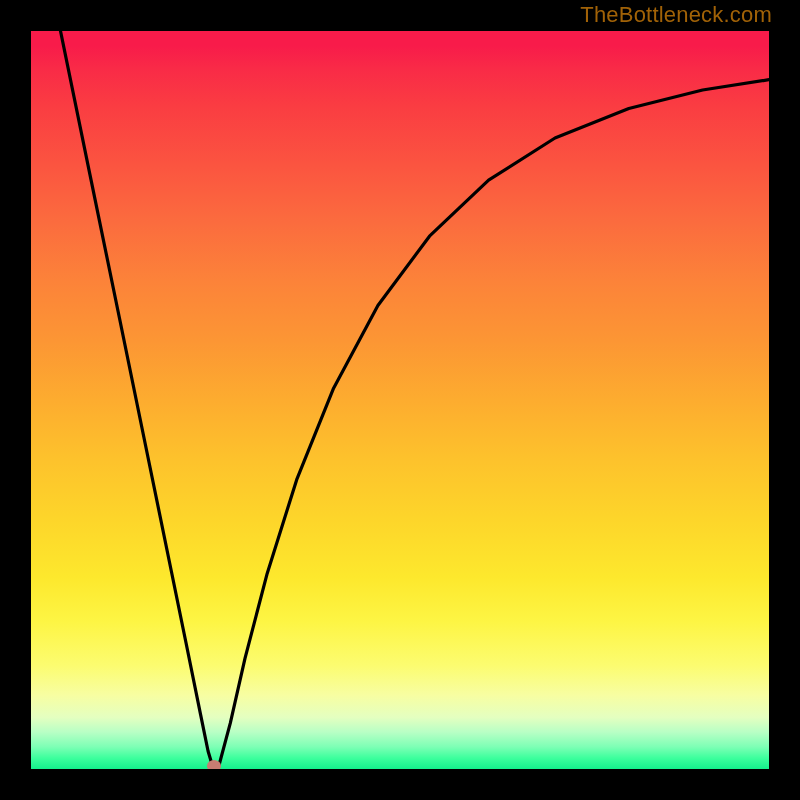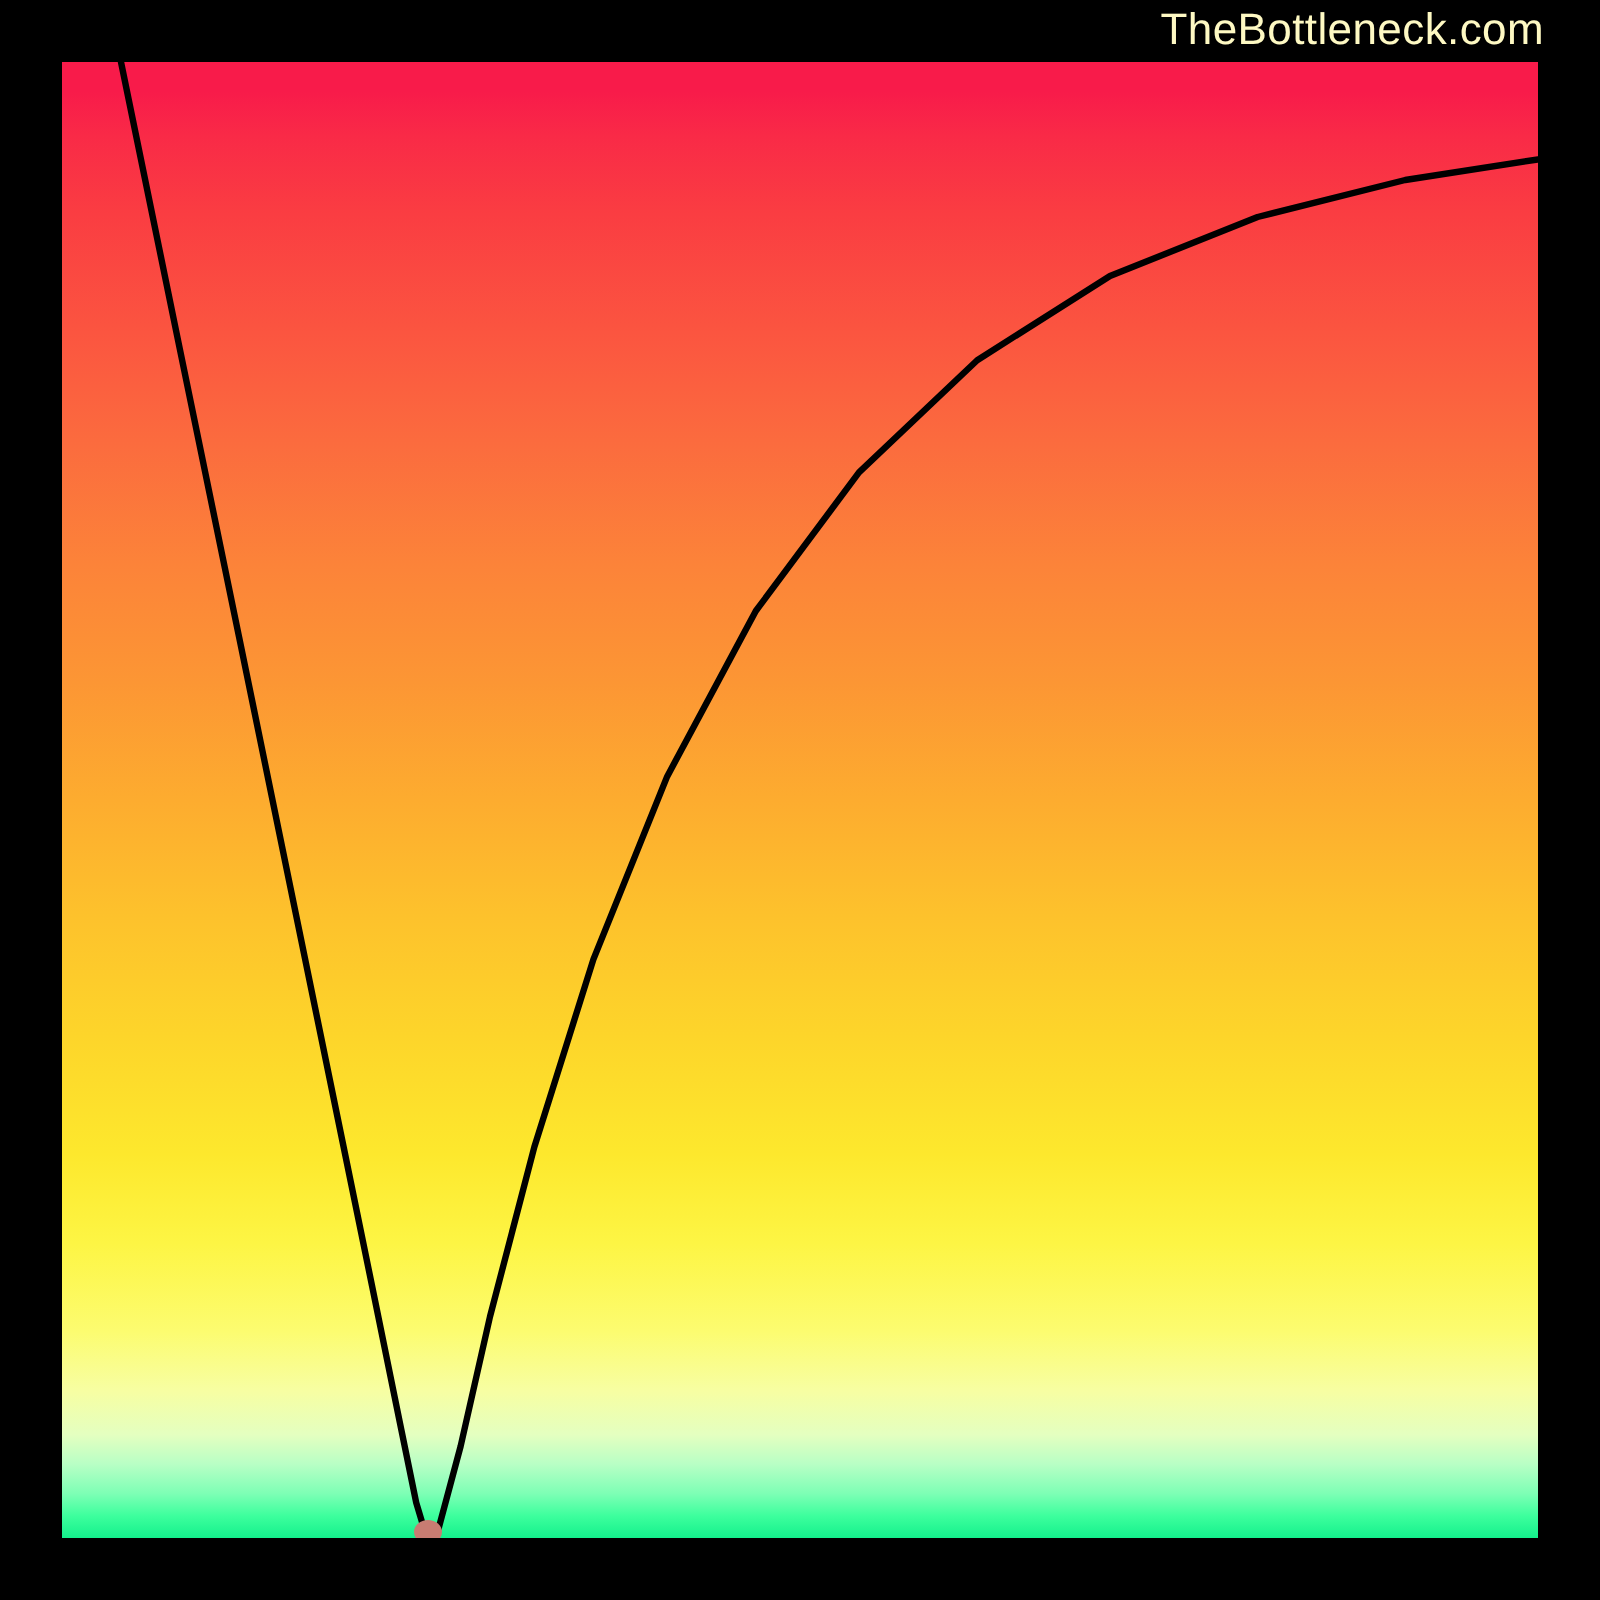--- a/index.html
+++ b/index.html
@@ -47,21 +47,21 @@
       #b8ffc5 95%,
       #7dffb5 97%,
       #3dff9d 98.5%,
       #14f08c 100%
     );
   }
   .watermark {
     position: absolute;
     top: 2px;
     right: 28px;
-    color: #fef9c3;
+    color: #a16207;
     font-size: 22px;
     font-weight: 500;
     letter-spacing: 0.2px;
     user-select: none;
   }
   .marker {
     position: absolute;
     width: 14px;
     height: 12px;
     border-radius: 50%;

